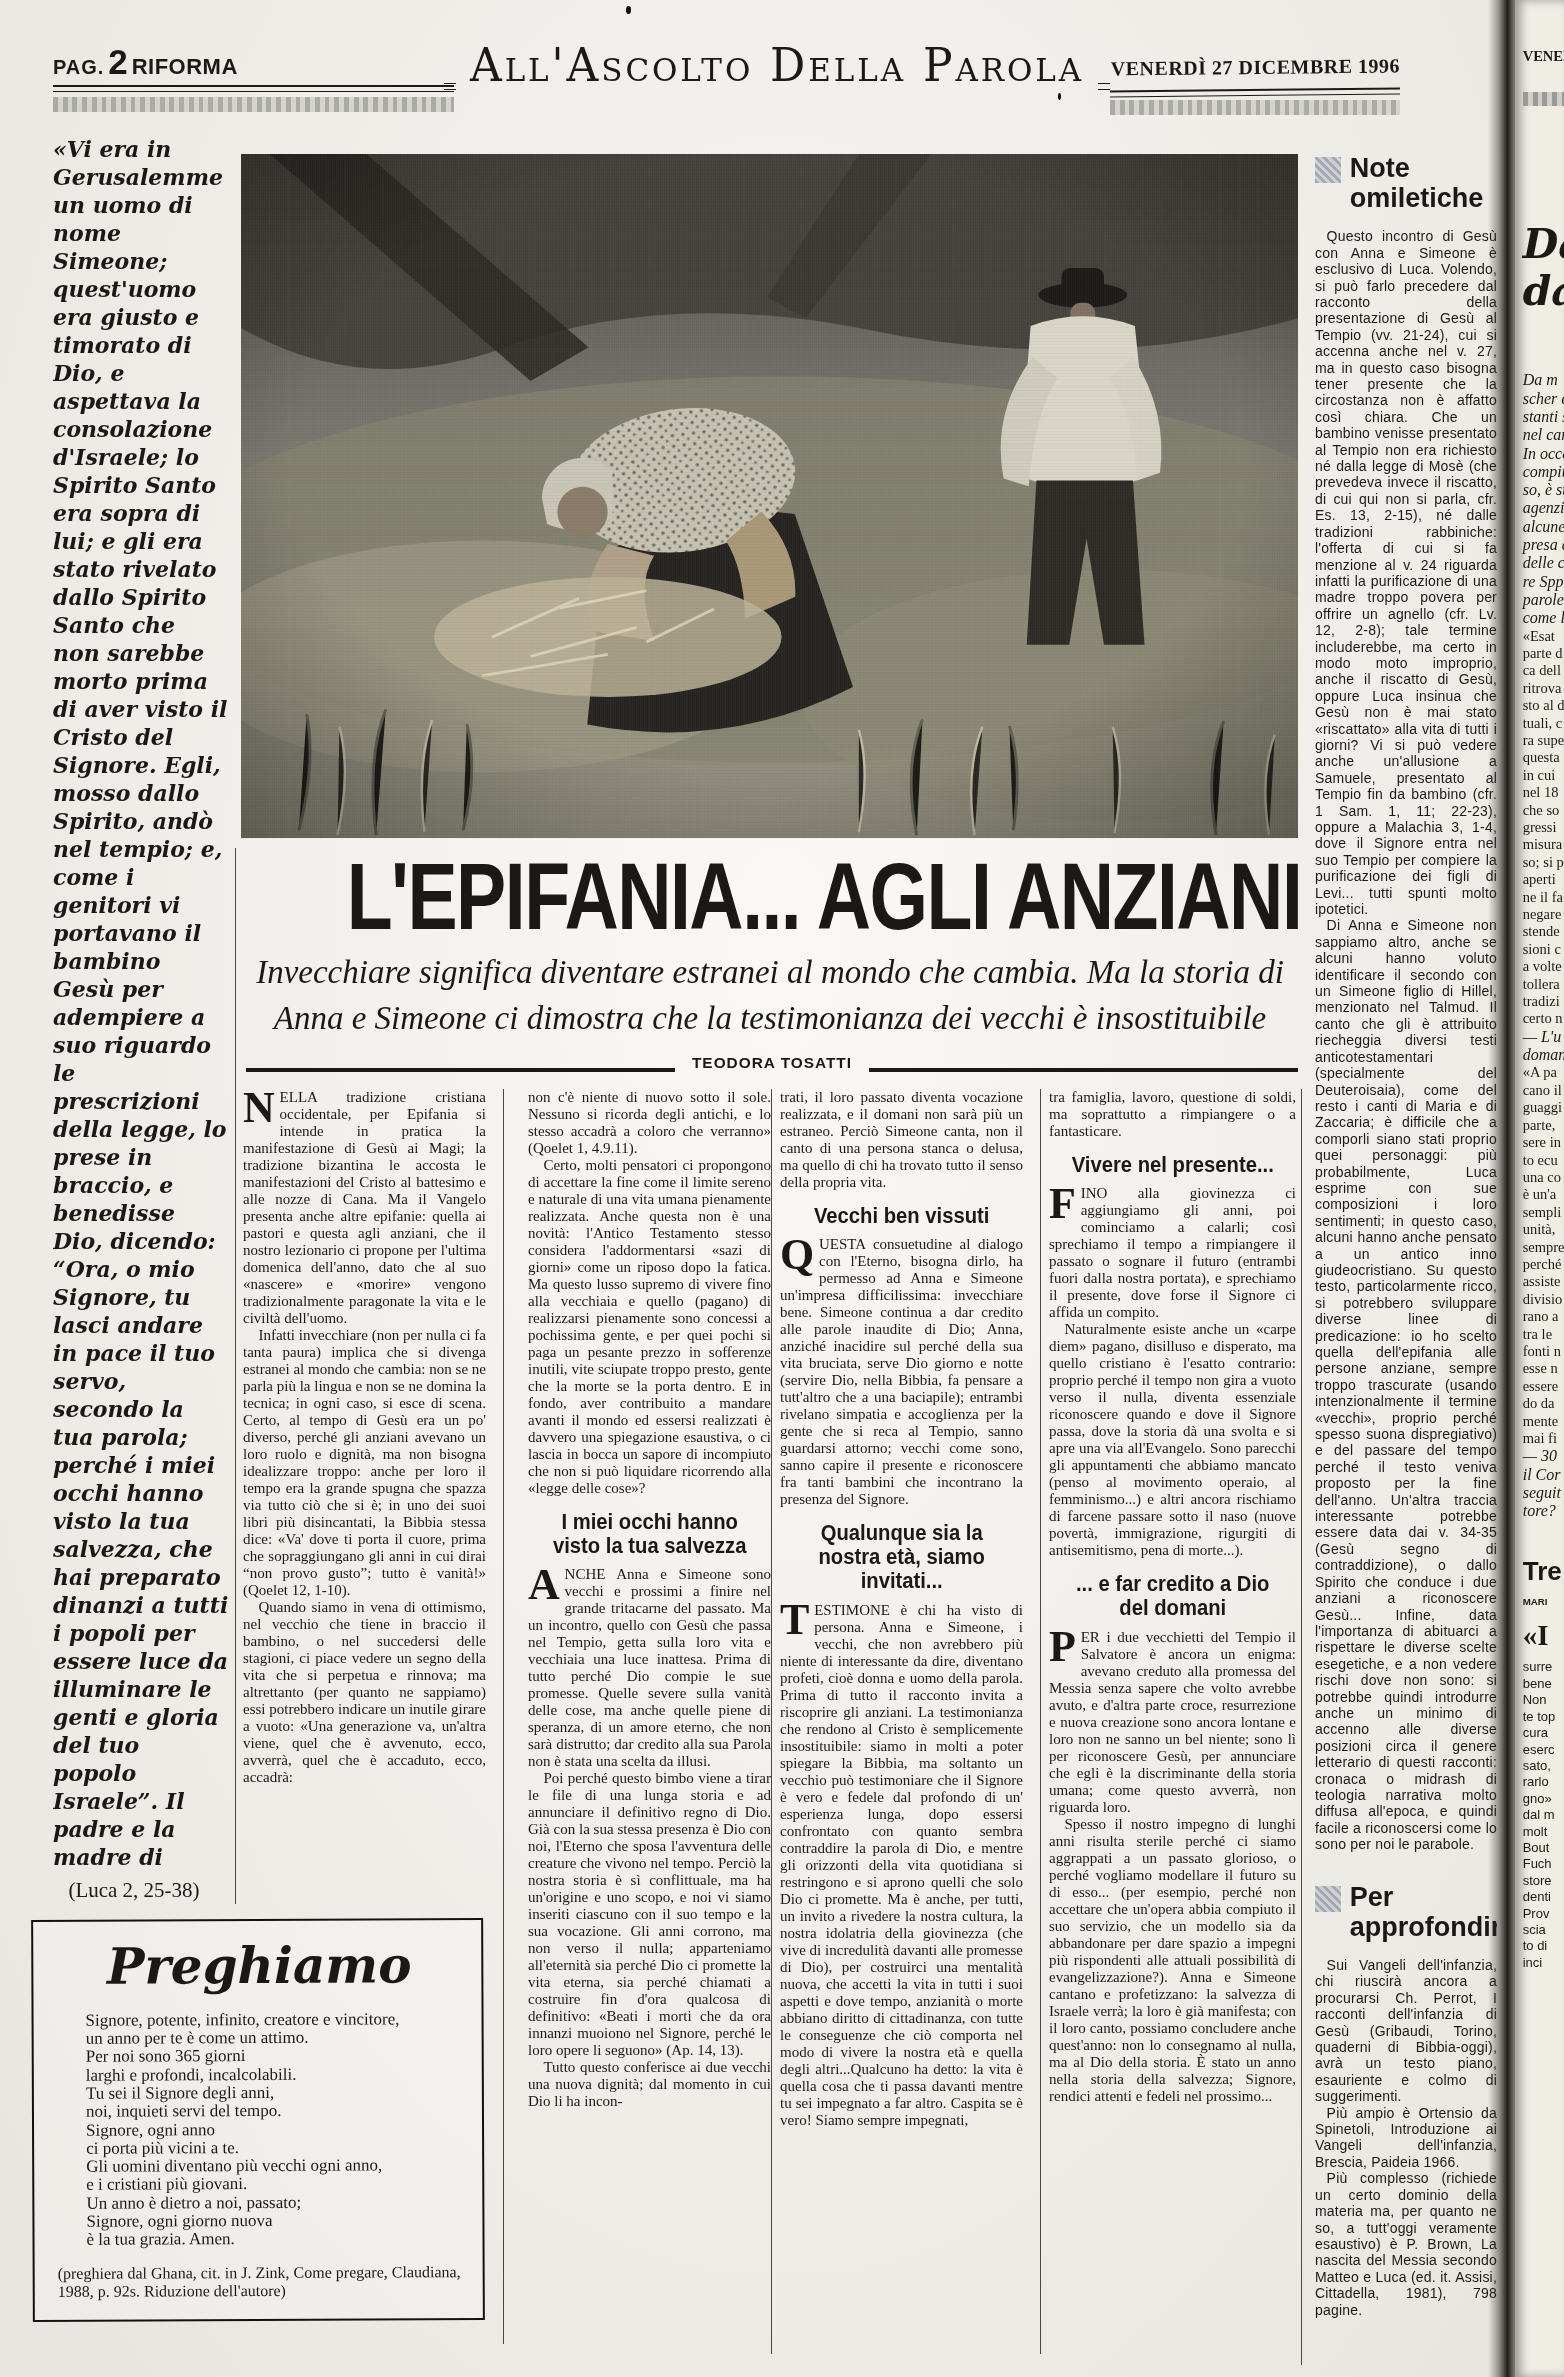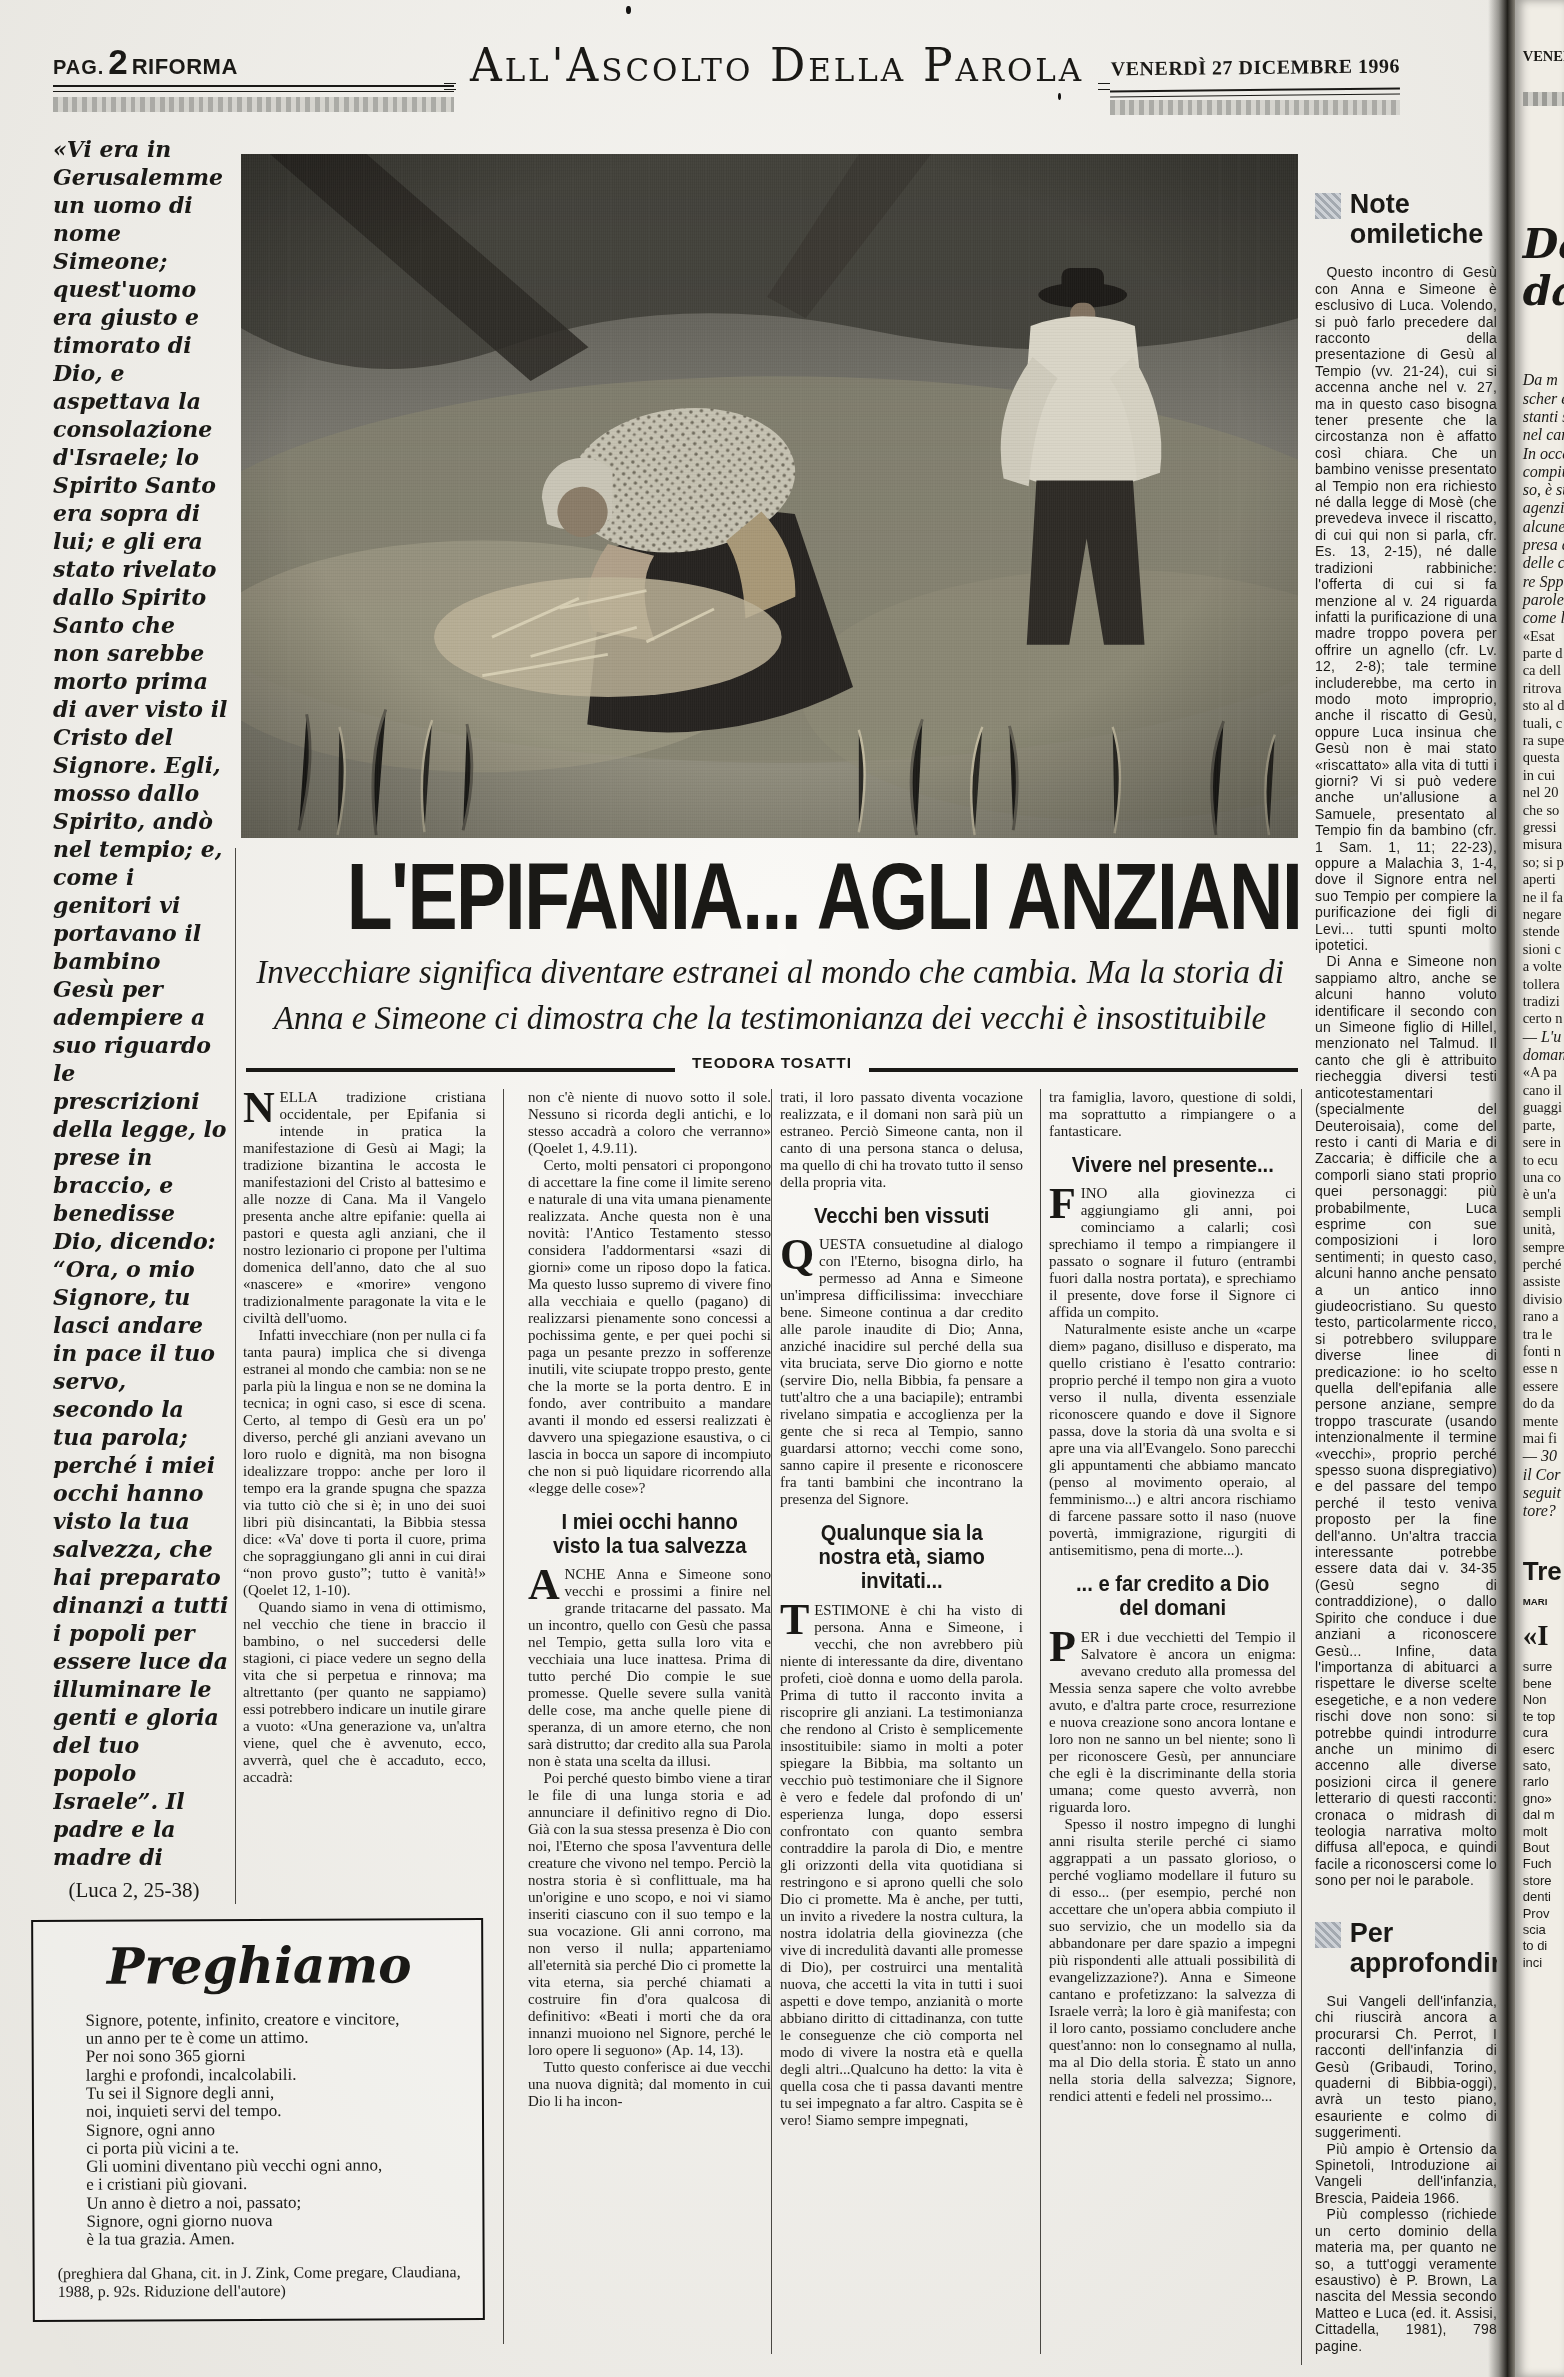--- a/index.html
+++ b/index.html
@@ -49,21 +49,21 @@
       text-align:justify;font-family:"Liberation Serif",serif;}
   .colbody p{margin:0;text-indent:15.4px;}
   .colbody p.cont{text-indent:0;}
   .colbody p.drop{text-indent:0;}
   .dc{float:left;font-size:44px;line-height:33px;padding:1.9px 4.8px 0 0;font-weight:bold;}
   .xhead{margin:12.6px 5.8px 8.7px;text-align:center;font-family:"Liberation Sans",sans-serif;
       font-weight:bold;font-size:22px;line-height:24px;transform:scaleX(.92);}
   
   .sidebar{position:absolute;left:1315px;top:153px;width:182px;height:2211px;overflow:hidden;
       font-family:"Liberation Sans",sans-serif;}
-  .sb-title{display:flex;gap:8.7px;margin-bottom:15.4px;margin-top:36px;}
+  .sb-title{display:flex;gap:8.7px;margin-bottom:15.4px;}
   .sb-title .sq{flex:none;width:26px;height:26px;margin-top:3.9px;background:
       repeating-linear-gradient(45deg,var(--halftone) 0 2.9px,#cdd1d6 2.9px 5.8px);}
   .sb-title .tt{font-weight:bold;font-size:27px;line-height:30px;}
   .sbp{margin:0;font-size:14px;line-height:16.4px;letter-spacing:0.2px;text-align:justify;text-indent:11.6px;}
   .sb-t2{margin-top:29px;}
   
   .prayer{position:absolute;left:32px;top:1919px;width:452px;height:402px;border:2.9px solid #121110;
       background:rgba(255,255,255,.25);padding:13.5px 19.3px 9.7px 23px;transform:rotate(-.25deg);}
   .prayer h2{margin:1.9px 0 15.4px;text-align:center;font-family:"DejaVu Serif",serif;
       font-style:italic;font-weight:bold;font-size:50px;}
@@ -297,21 +297,21 @@
         <div class="np-it">come le</div>
         <div class="np-rm">«Esat</div>
         <div class="np-rm">parte d</div>
         <div class="np-rm">ca dell</div>
         <div class="np-rm">ritrova</div>
         <div class="np-rm">sto al d</div>
         <div class="np-rm">tuali, c</div>
         <div class="np-rm">ra supe</div>
         <div class="np-rm">questa</div>
         <div class="np-rm">in cui</div>
-        <div class="np-rm">nel 20</div>
+        <div class="np-rm">nel 18</div>
         <div class="np-rm">che so</div>
         <div class="np-rm">gressi</div>
         <div class="np-rm">misura</div>
         <div class="np-rm">so; si p</div>
         <div class="np-rm">aperti</div>
         <div class="np-rm">ne il fa</div>
         <div class="np-rm">negare</div>
         <div class="np-rm">stende</div>
         <div class="np-rm">sioni c</div>
         <div class="np-rm">a volte</div>

